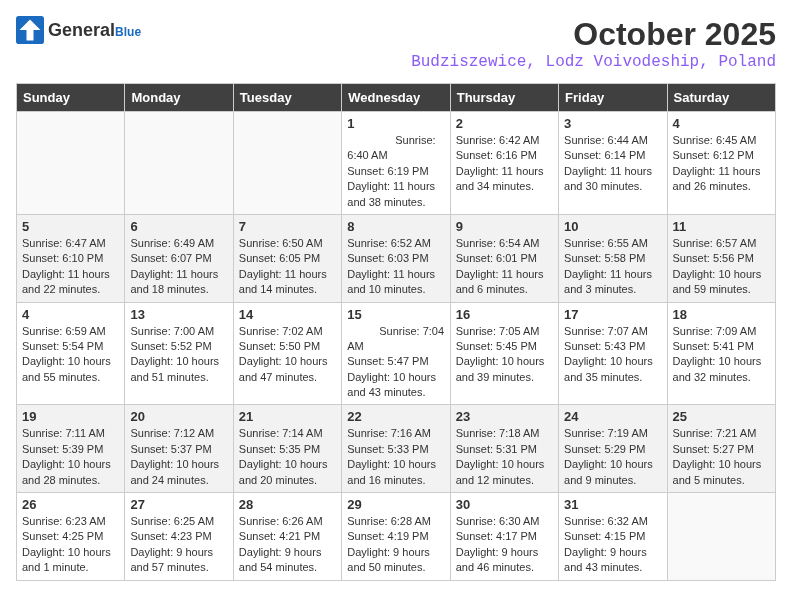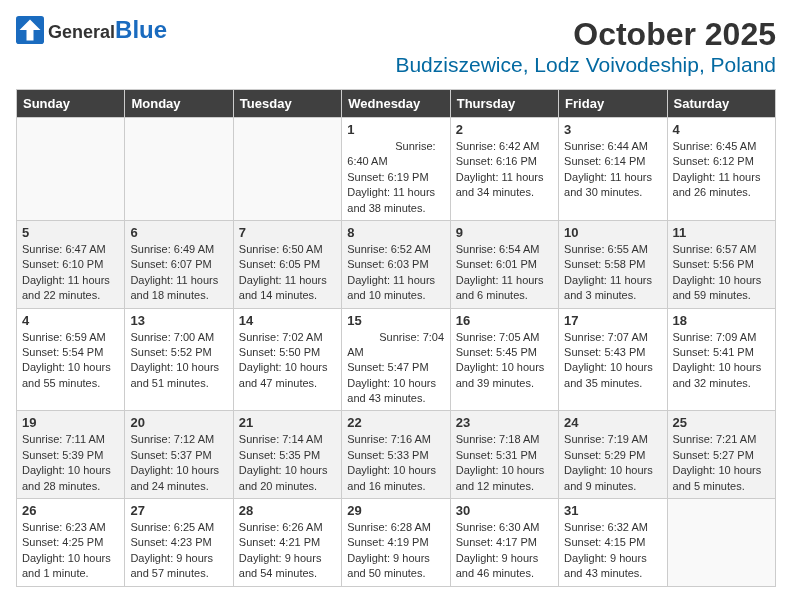--- a/index.html
+++ b/index.html
@@ -19,40 +19,41 @@
     .logo {
       display: flex;
       align-items: center;
     }
     .logo-text-general {
       font-size: 18px;
       font-weight: bold;
       color: #333;
     }
     .logo-text-blue {
-      font-size: 24px;
+      font-size: 12px;
       font-weight: bold;
       color: #1a6bbf;
     }
     .logo-icon {
       width: 28px;
       height: 28px;
       margin-right: 4px;
     }
     .title-block {
       text-align: right;
     }
     .month-title {
       font-size: 32px;
       font-weight: bold;
       color: #333;
     }
     .location-title {
-      font-size: 21px;
-      color: #0369a1;
+      font-size: 16px;
+      color: #8b5cf6;
+      font-family: Liberation Mono, monospace;
     }
     table {
       width: 100%;
       border-collapse: collapse;
       table-layout: fixed;
     }
     thead th {
       background: #404040;
       color: #fff;
       font-size: 13px;

